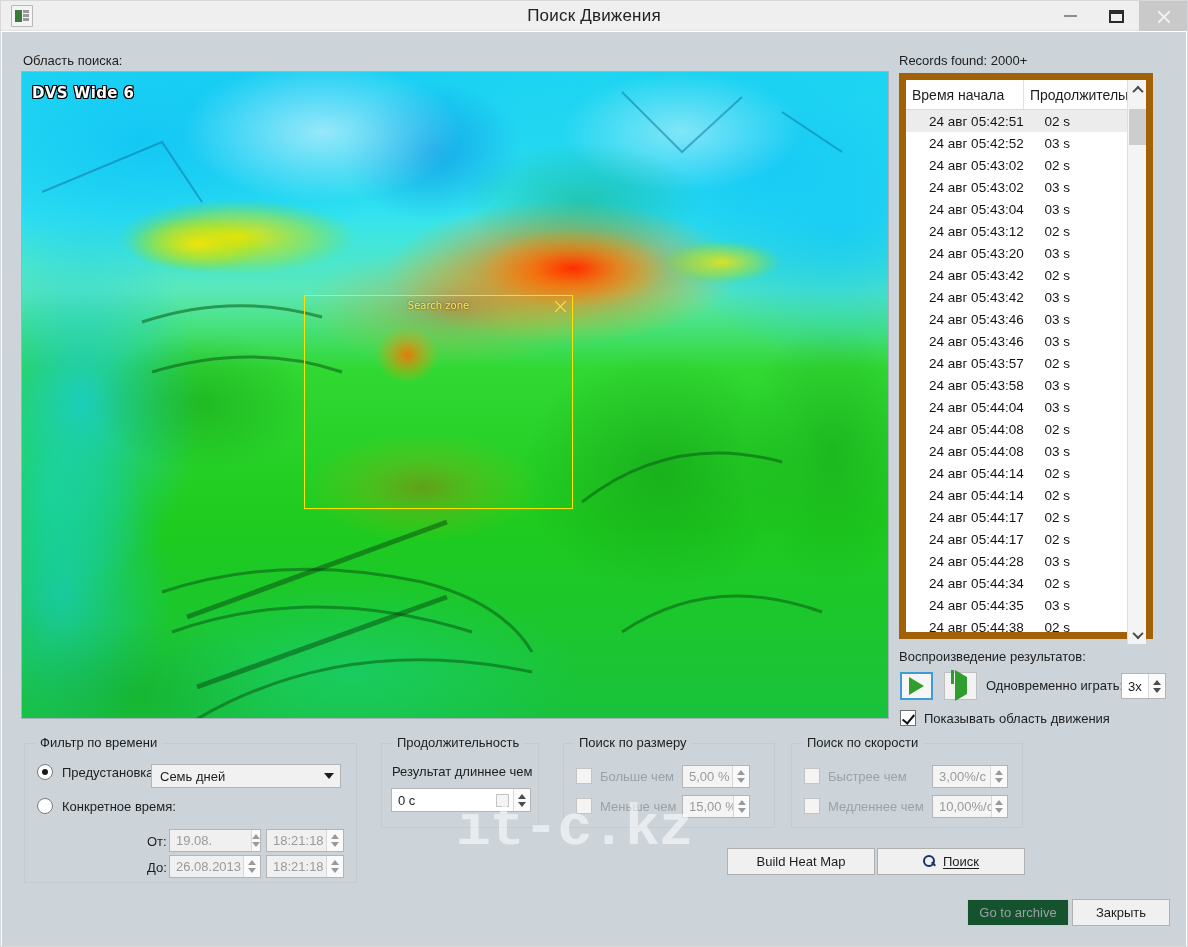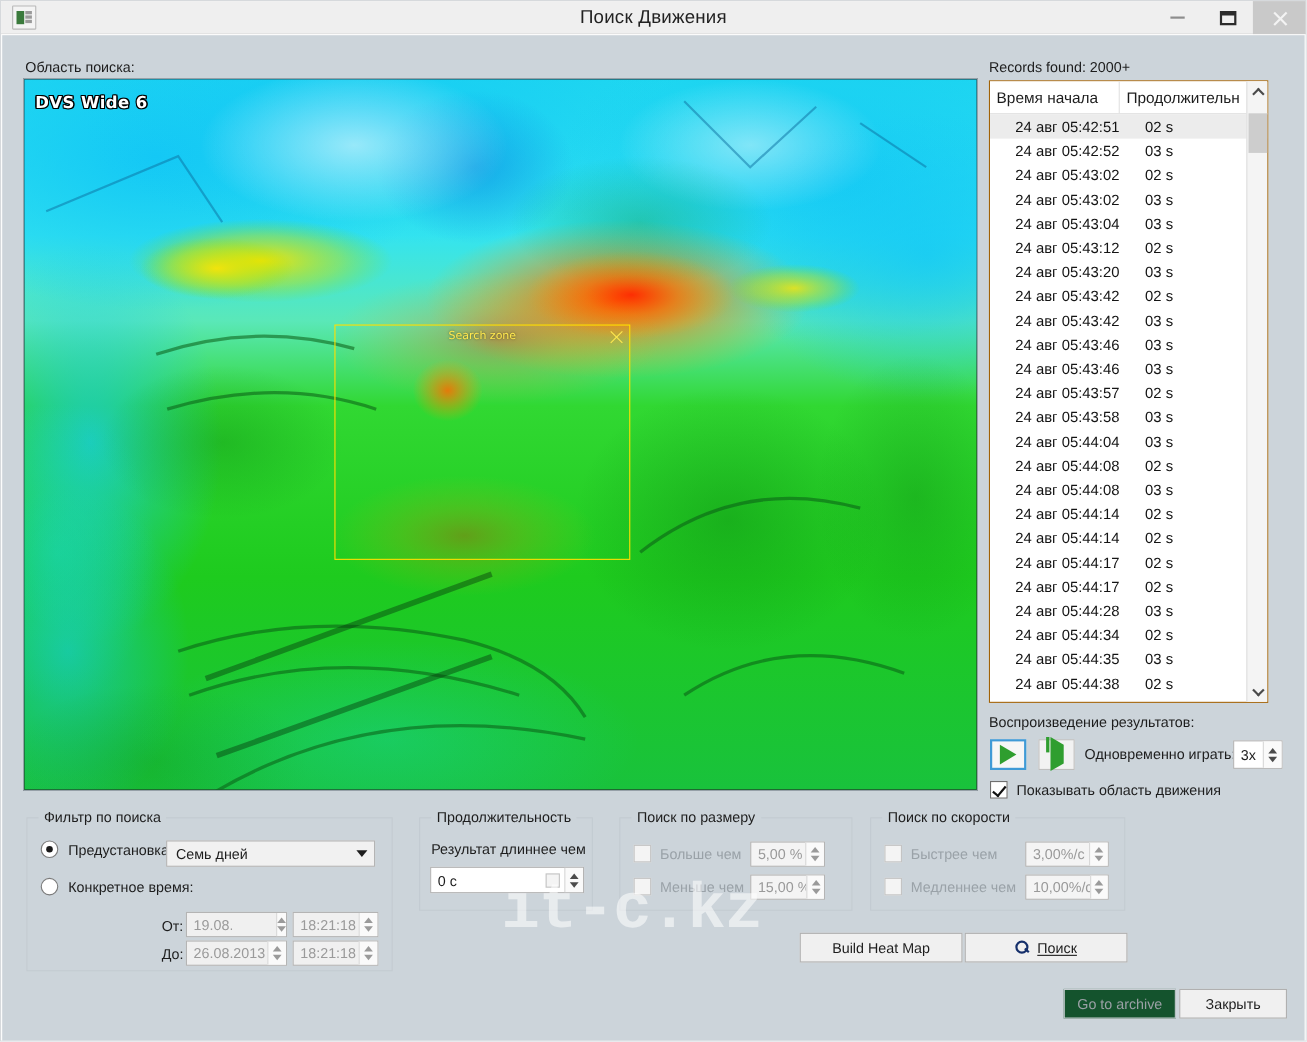--- a/index.html
+++ b/index.html
@@ -99,21 +99,21 @@
   }
   .search-zone-close:before, .search-zone-close:after {
     content:""; position:absolute; left: 0; top: 7px; width: 15px; height: 1px; background:#ffe94f;
   }
   .search-zone-close:before { transform: rotate(45deg); }
   .search-zone-close:after { transform: rotate(-45deg); }
 
   
   .results-box {
     position: absolute; left: 898px; top: 72px; width: 254px; height: 566px;
-    background: #ffffff; border: 1px solid #a16207;
+    background: #ffffff; border: 7px solid #a16207;
     display: flex; flex-direction: column;
   }
   .results-head {
     display: flex; height: 30px; flex: none;
     background: #ffffff; border-bottom: 1px solid #d9d9d9;
   }
   .results-head .th {
     font-size: 14px; color: #1d1d1d; line-height: 30px; padding-left: 6px;
     overflow: hidden; white-space: nowrap;
   }
@@ -520,21 +520,21 @@
       <span class="sp-dn"></span>
     </span>
   </div>
 
   <div class="chk-row">
     <span class="chkbox on"></span>
     <span class="label-plain">Показывать область движения</span>
   </div>
 
   <div class="group grp-time">
-    <span class="group-title">Фильтр по поиска</span>
+    <span class="group-title">Фильтр по времени</span>
 
     <div class="radio-row" style="left:12px; top:20px;">
       <span class="radio on"></span>
       <span class="label-plain">Предустановка:</span>
     </div>
     <div class="combo" style="left:126px; top:20px; width:190px; height:24px;gap:32px;">
       <span class="cv">Семь дней</span>
       <span class="carrow">
           <span class="caret"></span>
         </span>

